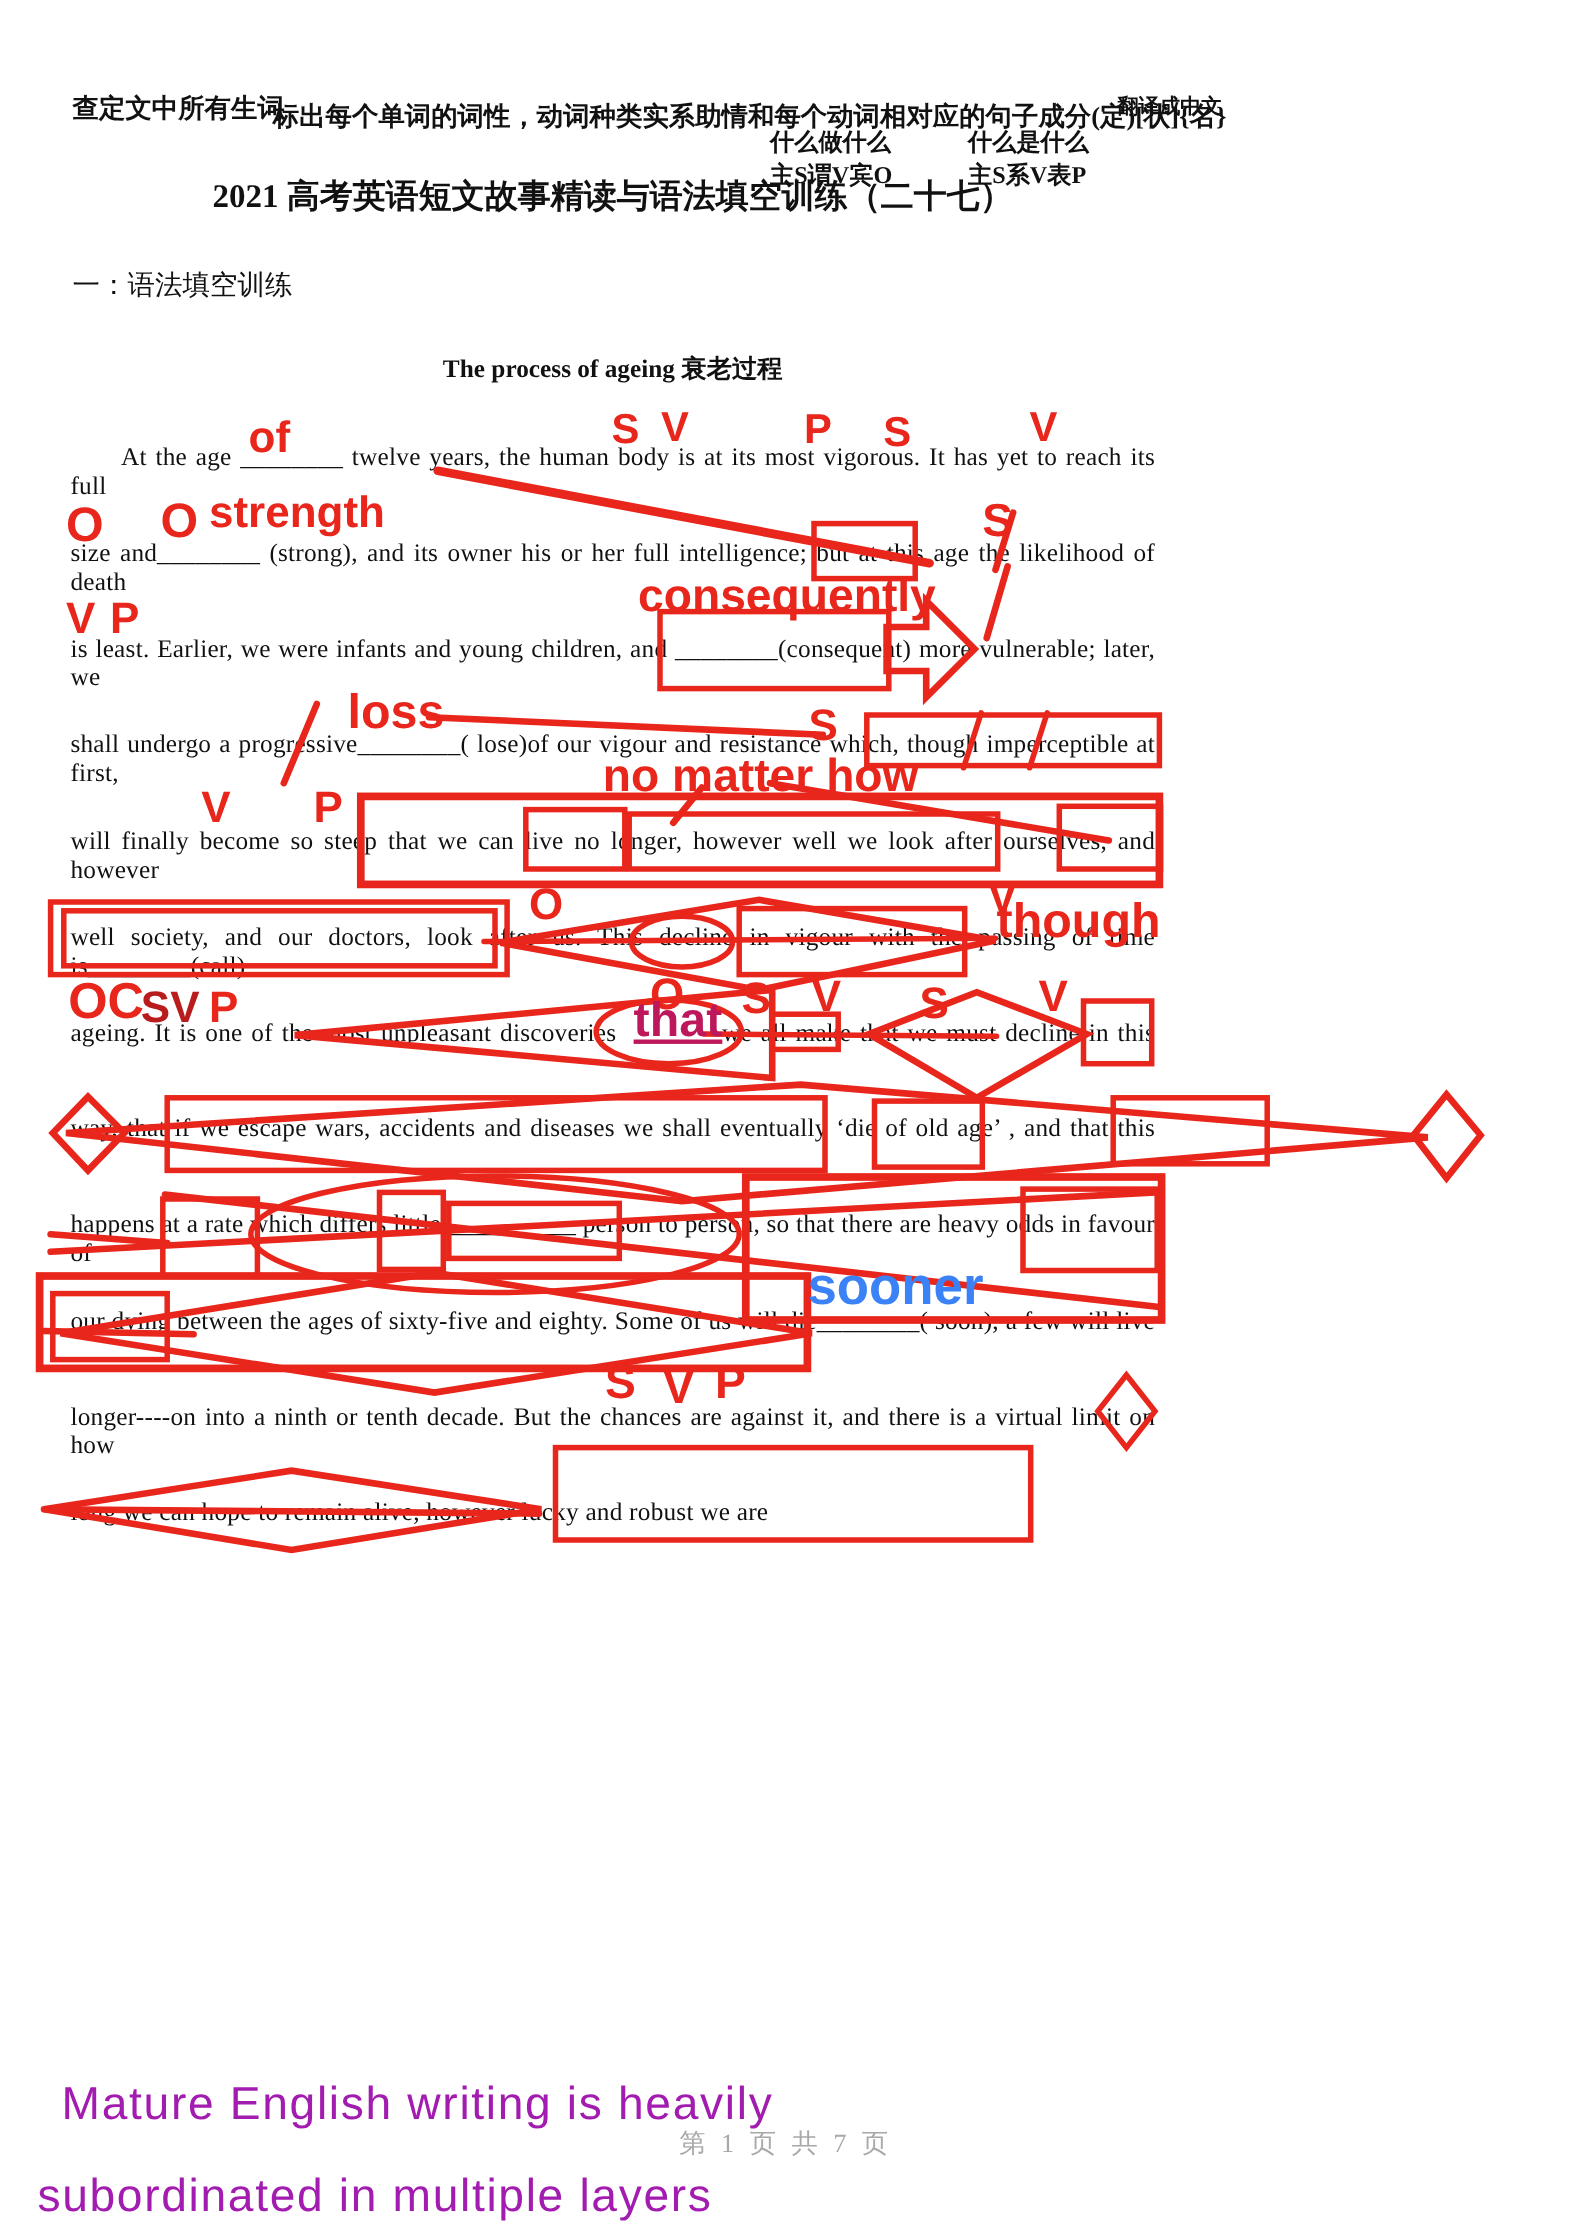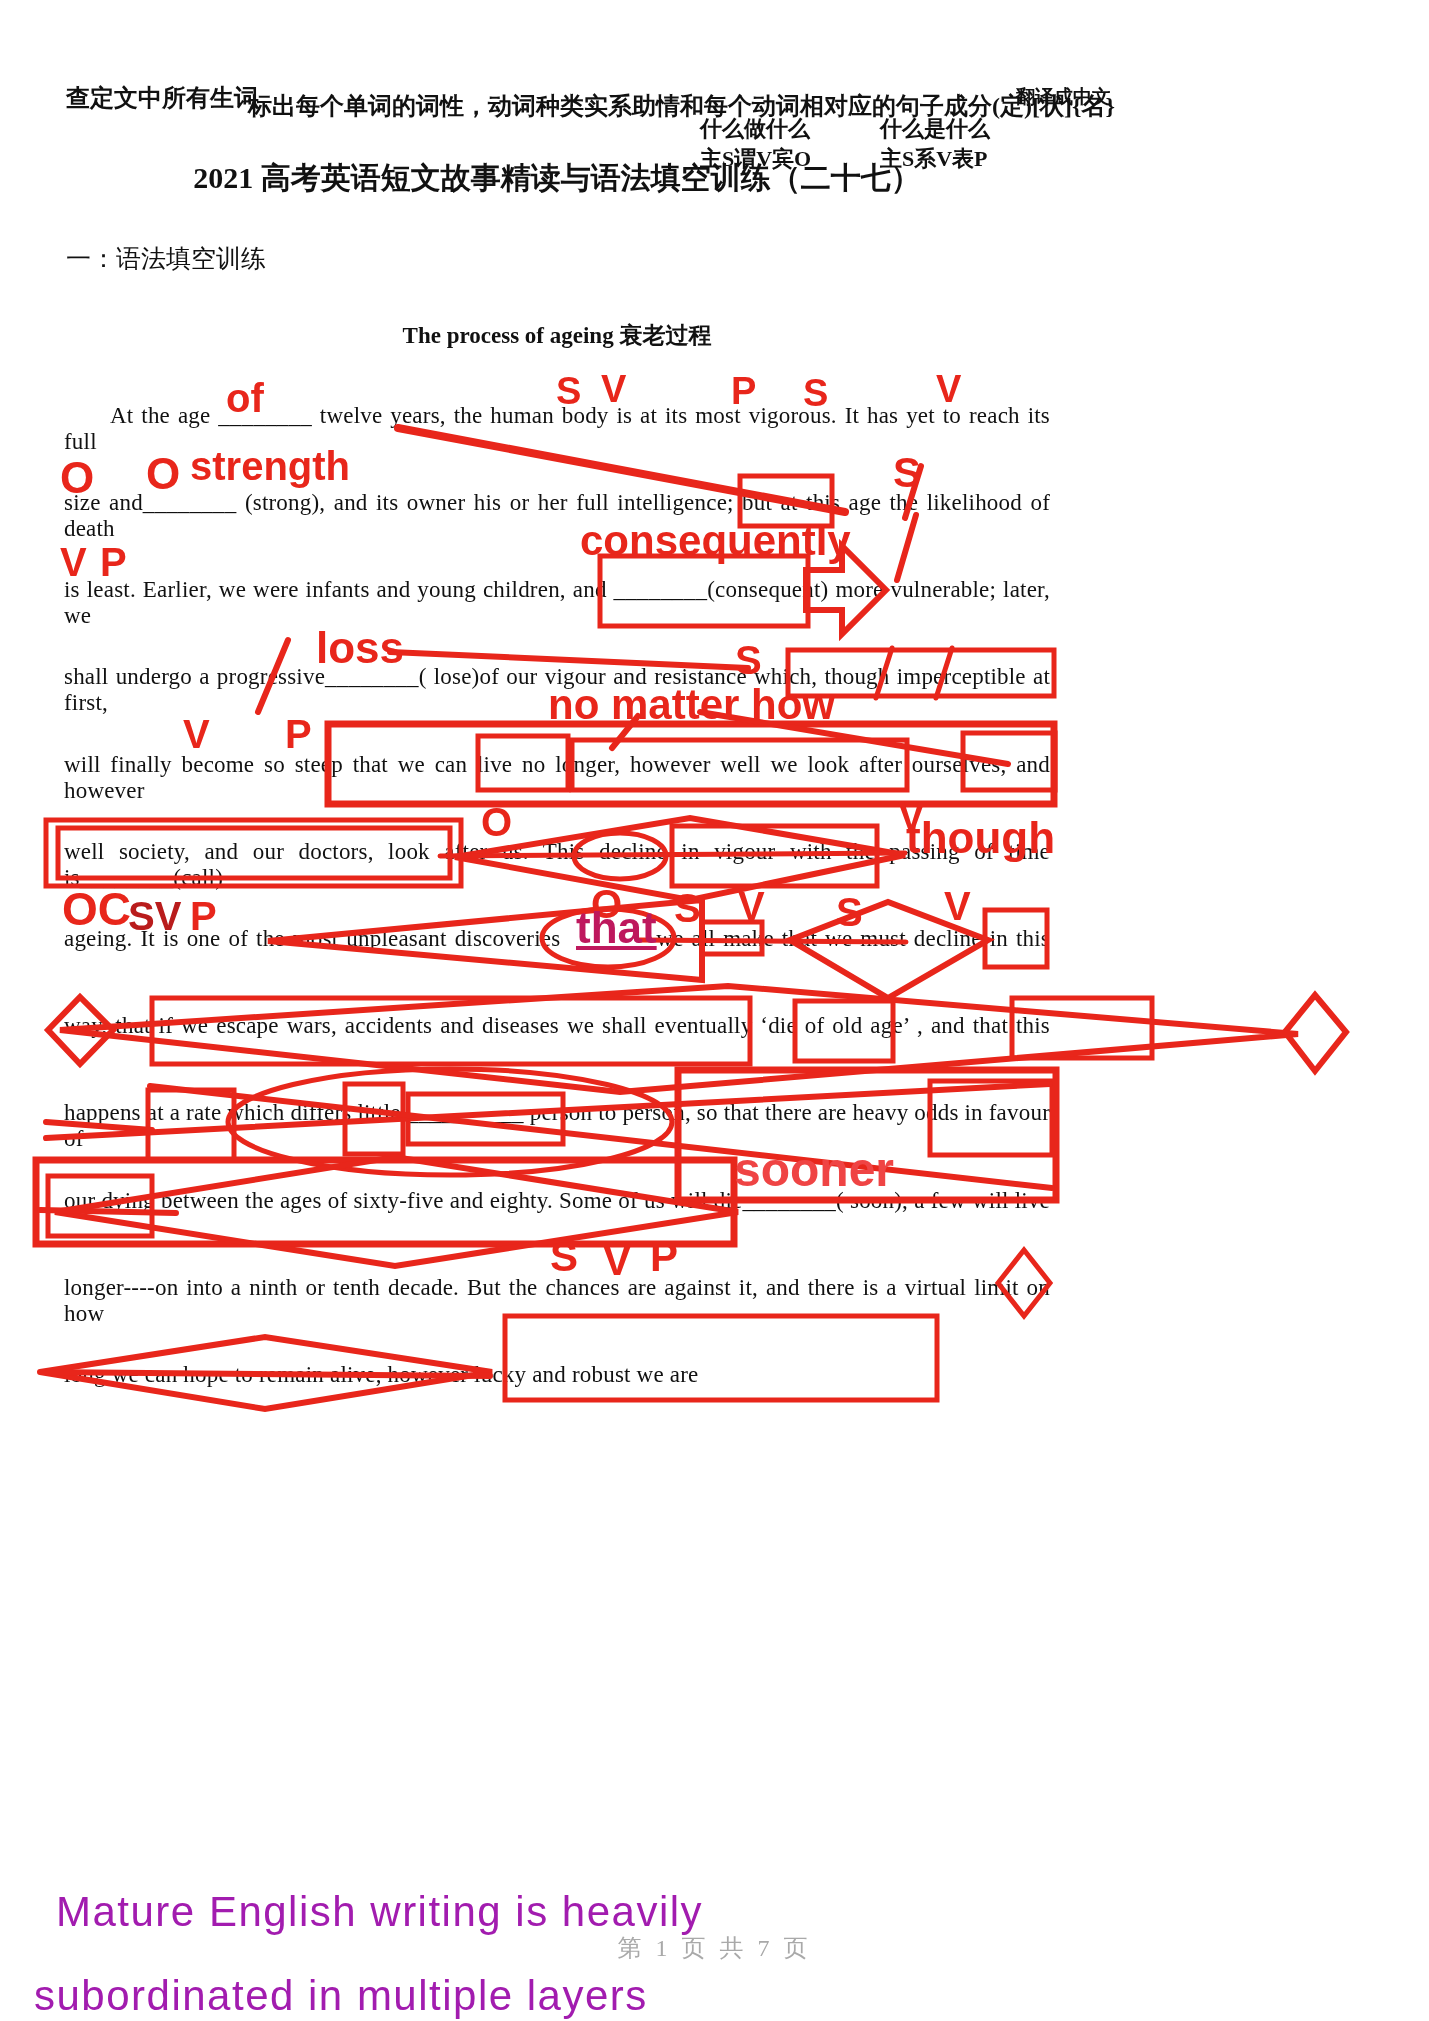--- a/index.html
+++ b/index.html
@@ -147,21 +147,21 @@
     <div class="rlabel" style="left: 906px; top: 816px; font-size: 44px; color: rgb(232, 38, 27);">though</div>
     <div class="rlabel" style="left: 62px; top: 886px; font-size: 46px; color: rgb(232, 38, 27);">OC</div>
     <div class="rlabel" style="left: 128px; top: 896px; font-size: 40px; color: #b91c1c;">SV</div>
     <div class="rlabel" style="left: 190px; top: 896px; font-size: 40px; color: rgb(232, 38, 27);">P</div>
     <div class="rlabel" style="left: 591px; top: 884px; font-size: 40px; color: rgb(232, 38, 27);">O</div>
     <div class="rlabel" style="left: 674px; top: 888px; font-size: 40px; color: rgb(232, 38, 27);">S</div>
     <div class="rlabel" style="left: 738px; top: 886px; font-size: 40px; color: rgb(232, 38, 27);">V</div>
     <div class="rlabel" style="left: 836px; top: 892px; font-size: 40px; color: rgb(232, 38, 27);">S</div>
     <div class="rlabel" style="left: 944px; top: 886px; font-size: 40px; color: rgb(232, 38, 27);">V</div>
     <div class="rlabel" style="left: 576px; top: 906px; font-size: 44px; color: #be185d; text-decoration: underline;">that</div>
-    <div class="rlabel" style="left: 734px; top: 1146px; font-size: 48px; color: #ef4444;">sooner</div>
+    <div class="rlabel" style="left: 734px; top: 1146px; font-size: 48px; color: #3b82f6;">sooner</div>
     <div class="rlabel" style="left: 550px; top: 1236px; font-size: 42px; color: rgb(232, 38, 27);">S</div>
     <div class="rlabel" style="left: 603px; top: 1240px; font-size: 42px; color: rgb(232, 38, 27);">V</div>
     <div class="rlabel" style="left: 650px; top: 1236px; font-size: 42px; color: rgb(232, 38, 27);">P</div>
   </div>
 
 <div class="footer">第 1 页 共 7 页</div>
 <div class="bigcap" style="left:56px;top:1888px;">Mature English writing is heavily</div>
 <div class="bigcap" style="left:34px;top:1972px;">subordinated in multiple layers</div>
 
 </body></html>

